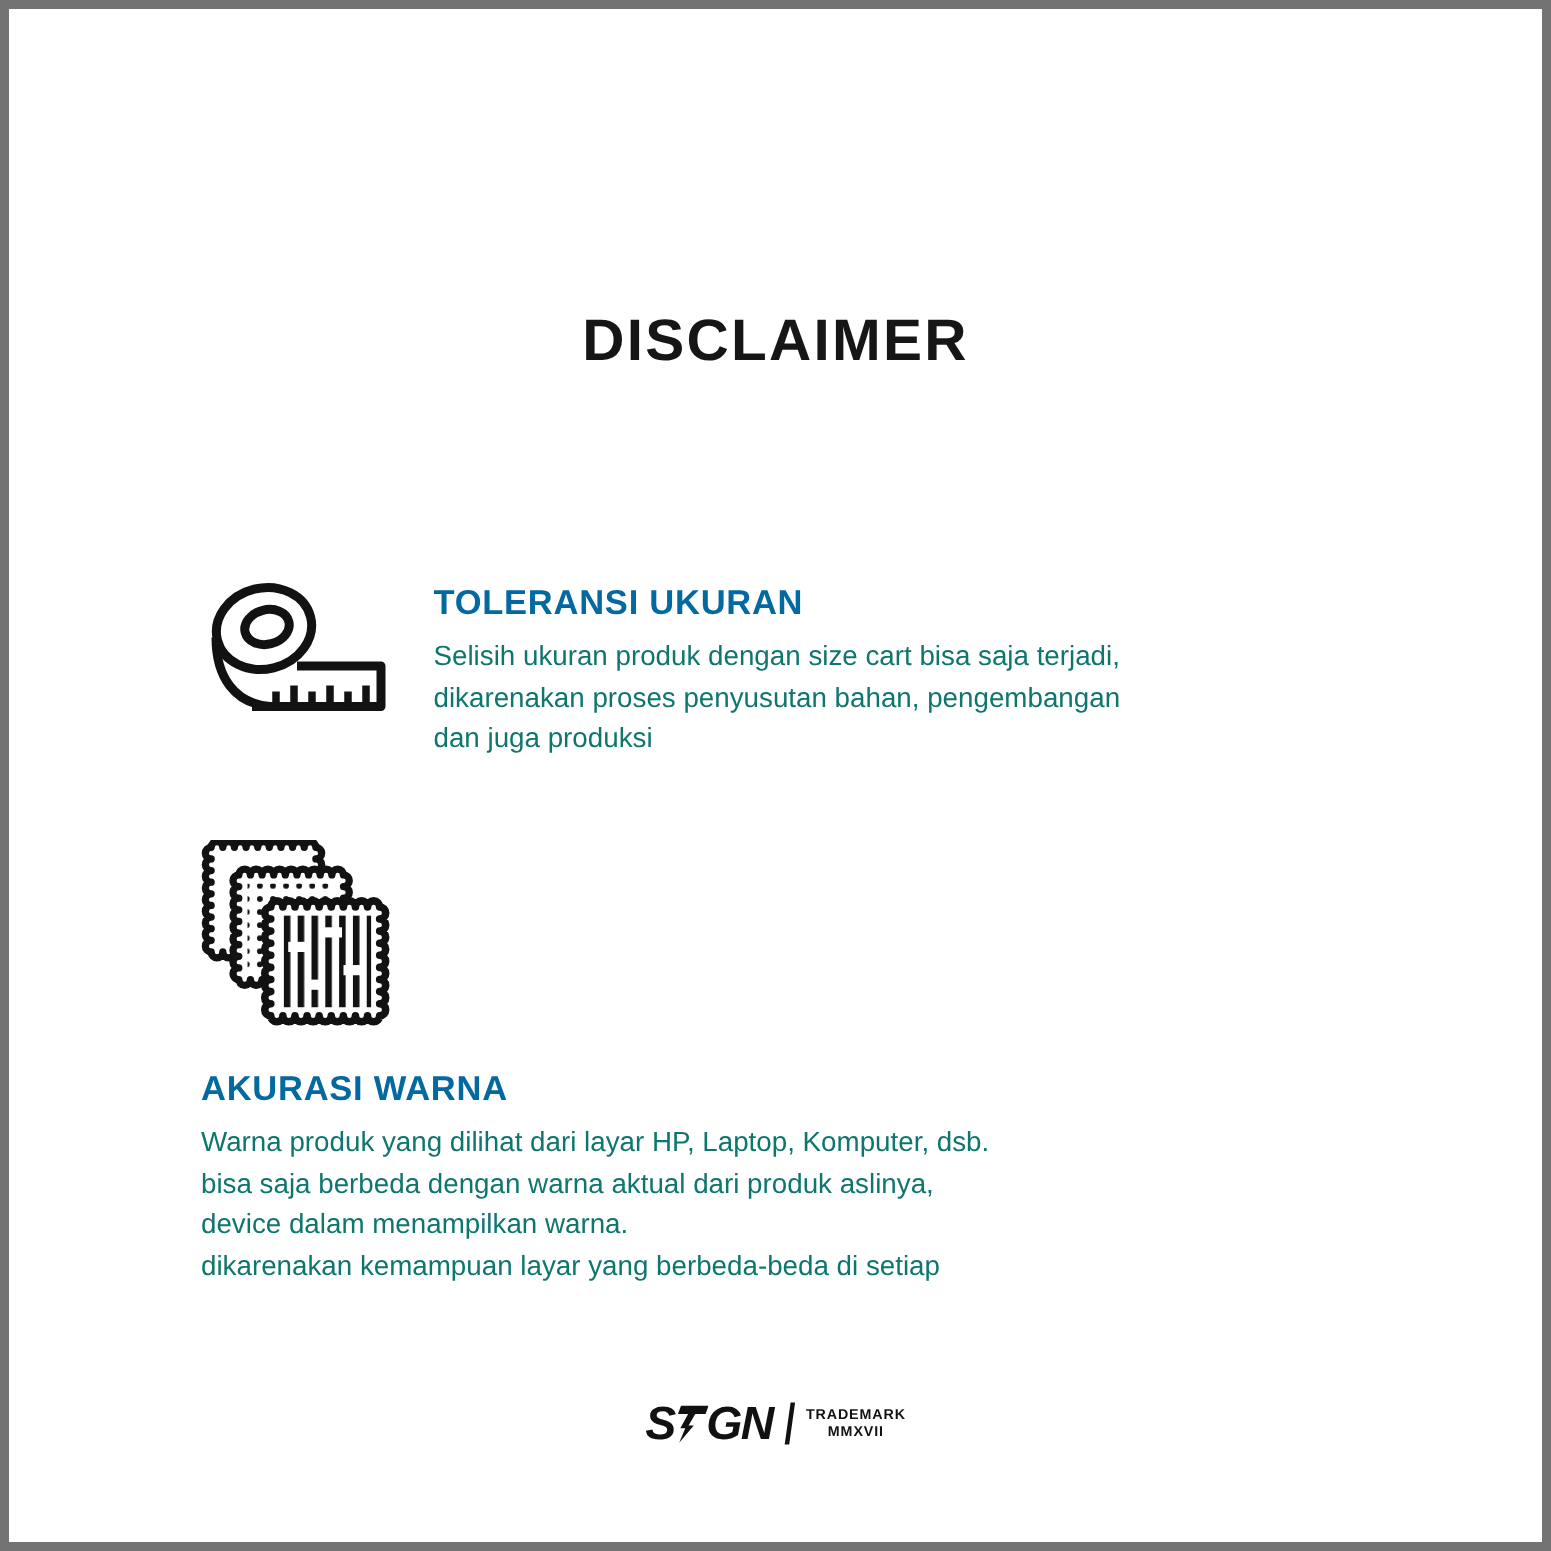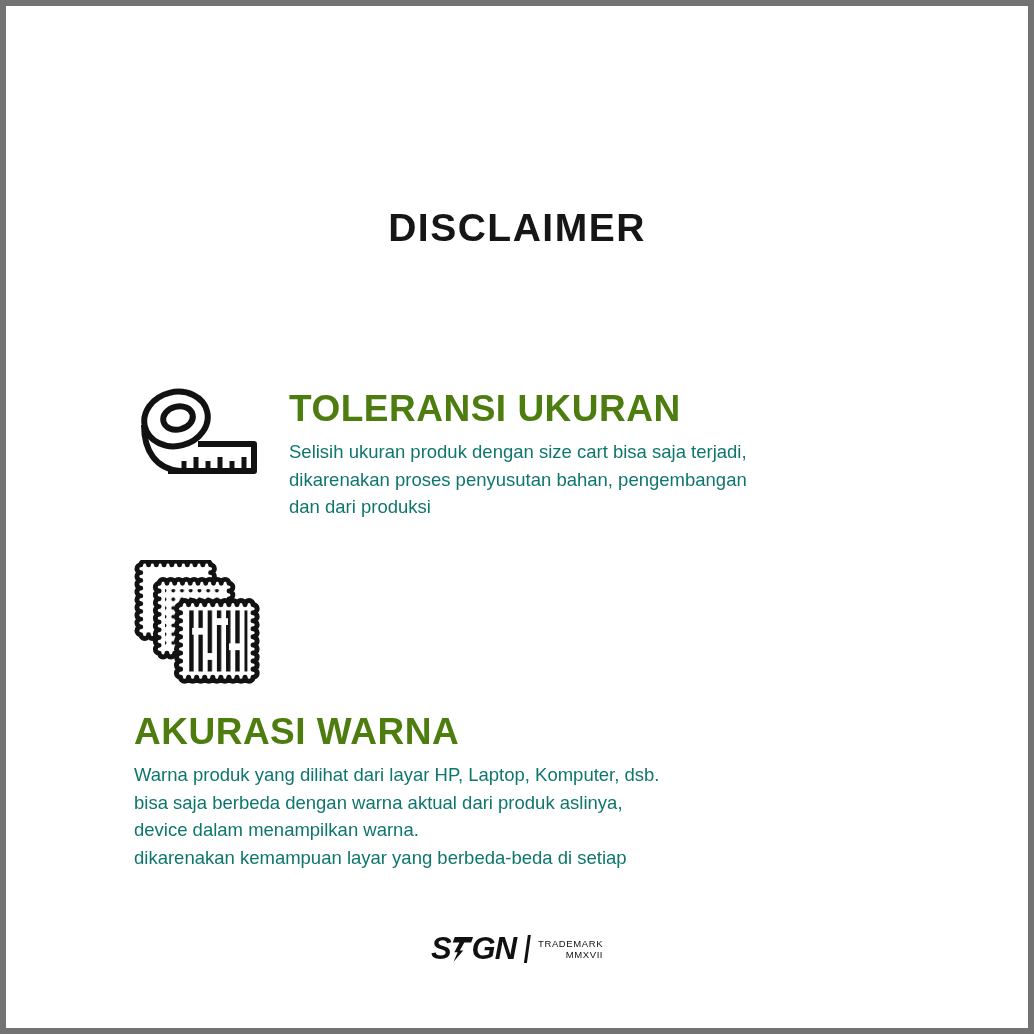--- a/index.html
+++ b/index.html
@@ -35,24 +35,24 @@
   }
   .section .text-box{
     flex:none;
   }
   .s1{top:381px;}
   .s1 .text-box{margin-top:1px;}
   .s2{top:554px;flex-direction:column;}
   .s2 .text-box{margin-top:19px;}
   .section h2{
     margin:0 0 8px 0;
-    font-size:37px;
+    font-size:23px;
     font-weight:bold;
     letter-spacing:0.5px;
-    color:#4d7c0f;
+    color:#0369a1;
   }
   .body-line{
     font-size:18.5px;
     line-height:27.5px;
     color:#0f766e;
     white-space:nowrap;
   }
   svg .stroke{fill:#ffffff;stroke:#121212;stroke-width:6;stroke-linejoin:round;}
   
   .footer{
@@ -78,25 +78,25 @@
     transform:skewX(-6deg);
   }
   .divider{
     width:3px;height:28px;
     background:#111111;
     margin:0 9px 0 10px;
     transform:skewX(-8deg);
   }
   .tm-block{
     font-size:9.5px;
-    font-weight:normal;
+    font-weight:bold;
     letter-spacing:0.6px;
     line-height:11.5px;
     color:#111111;
-    text-align:right;
+    text-align:center;
   }
 </style>
 </head>
 <body>
 
 <div class="canvas">
 
   <h1 class="page-title">DISCLAIMER</h1>
 
   <section class="section s1">
@@ -119,21 +119,21 @@
           <line x1="86" y1="84" x2="86" y2="70"></line>
           <line x1="98" y1="84" x2="98" y2="74"></line>
           <line x1="110" y1="84" x2="110" y2="70"></line>
         </g>
       </svg>
     </div>
     <div class="text-box">
       <h2>TOLERANSI UKURAN</h2>
       <div class="body-line">Selisih ukuran produk dengan size cart bisa saja terjadi,</div>
       <div class="body-line">dikarenakan proses penyusutan bahan, pengembangan</div>
-      <div class="body-line">dan dari produksi</div>
+      <div class="body-line">dan juga produksi</div>
     </div>
   </section>
 
   <section class="section s2">
     <div class="icon-box">
       <svg width="126" height="128" viewBox="0 0 130 132" aria-hidden="true">
         <defs>
           <path id="sw" d="M0,0 a4,4 0 0 1 8,0 a4,4 0 0 1 8,0 a4,4 0 0 1 8,0 a4,4 0 0 1 8,0 a4,4 0 0 1 8,0 a4,4 0 0 1 8,0 a4,4 0 0 1 8,0 a4,4 0 0 1 8,0 a4,4 0 0 1 8,0 a4,4 0 0 1 0,8 a4,4 0 0 1 0,8 a4,4 0 0 1 0,8 a4,4 0 0 1 0,8 a4,4 0 0 1 0,8 a4,4 0 0 1 0,8 a4,4 0 0 1 0,8 a4,4 0 0 1 0,8 a4,4 0 0 1 0,8 a4,4 0 0 1 -8,0 a4,4 0 0 1 -8,0 a4,4 0 0 1 -8,0 a4,4 0 0 1 -8,0 a4,4 0 0 1 -8,0 a4,4 0 0 1 -8,0 a4,4 0 0 1 -8,0 a4,4 0 0 1 -8,0 a4,4 0 0 1 -8,0 a4,4 0 0 1 0,-8 a4,4 0 0 1 0,-8 a4,4 0 0 1 0,-8 a4,4 0 0 1 0,-8 a4,4 0 0 1 0,-8 a4,4 0 0 1 0,-8 a4,4 0 0 1 0,-8 a4,4 0 0 1 0,-8 a4,4 0 0 1 0,-8 Z"></path>
           <pattern id="dots" width="9" height="9" patternUnits="userSpaceOnUse">
             <circle cx="4.5" cy="4.5" r="2" fill="#121212"></circle>

